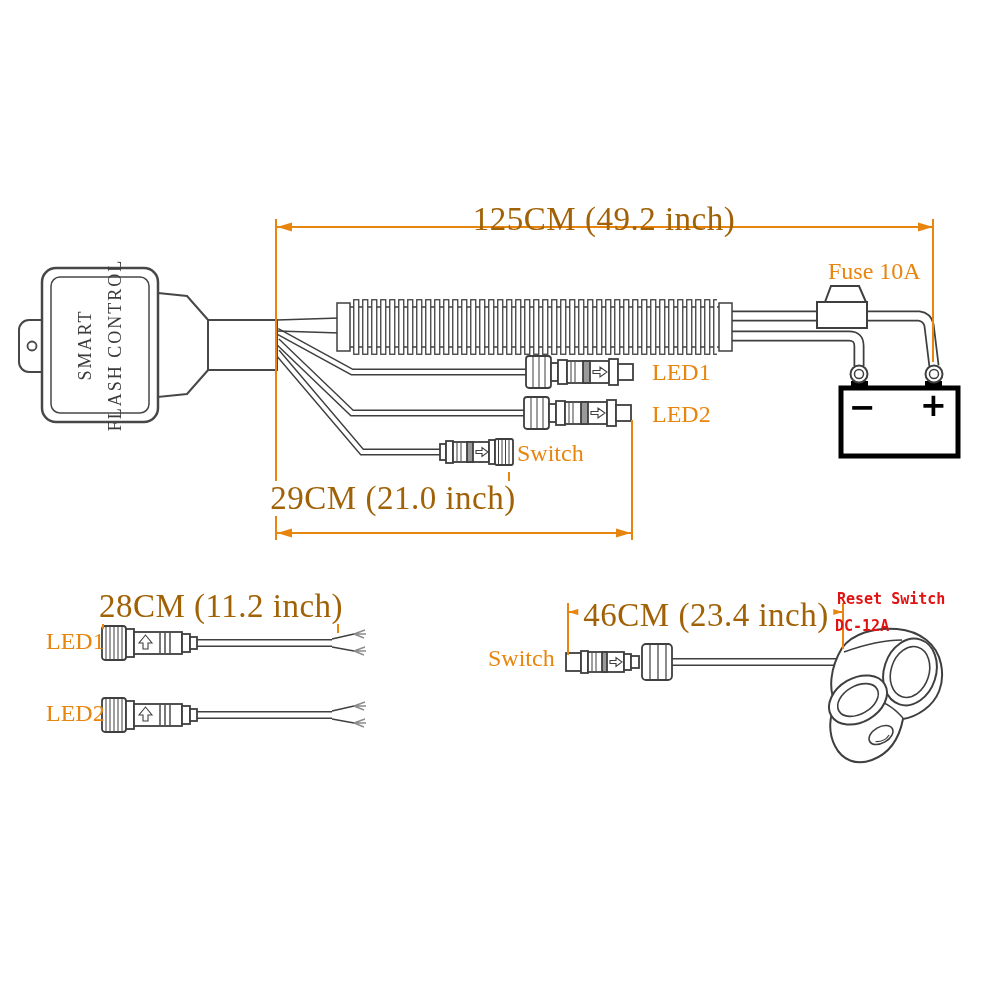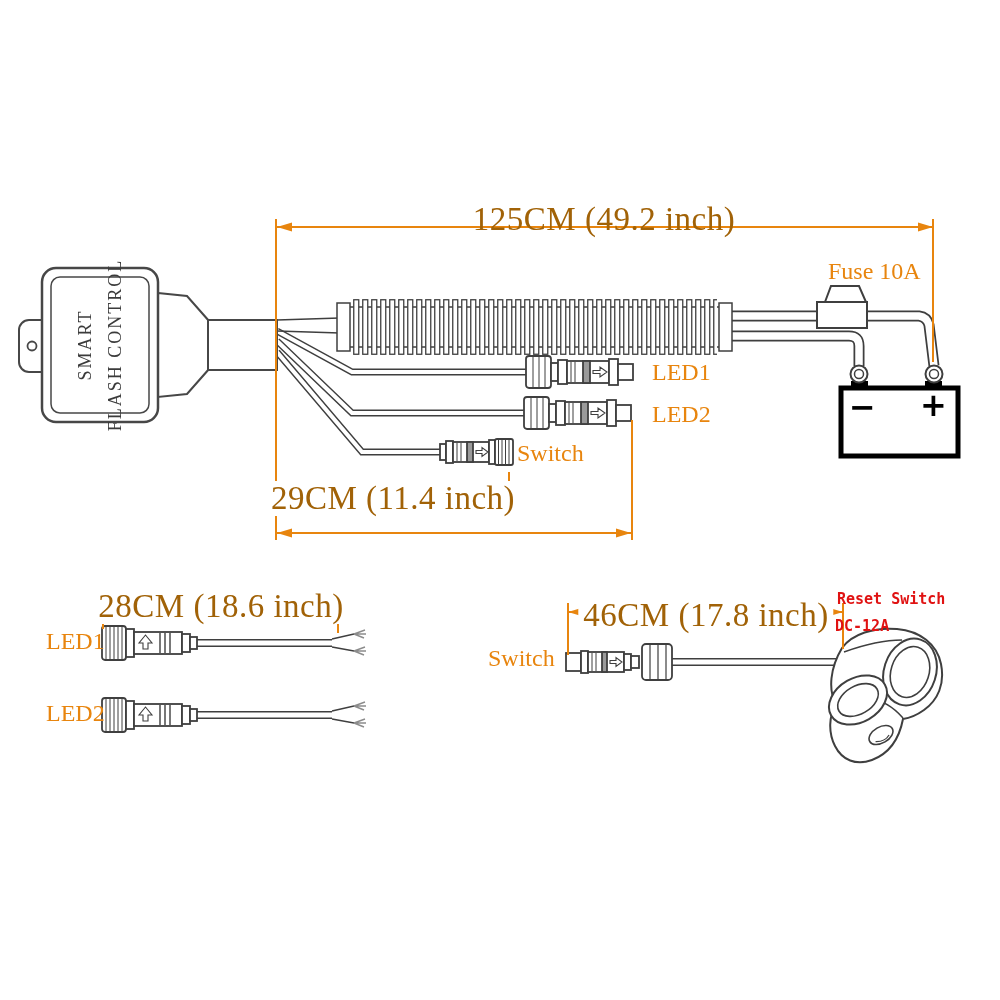--- a/index.html
+++ b/index.html
@@ -215,23 +215,23 @@
     <polygon points="843,612 828,607.5 828,616.5" stroke="none"></polygon>
   </g>
 </svg>
 
 <div class="txt boxlabel">
   <div>SMART</div>
   <div>FLASH CONTROL</div>
 </div>
 
 <div class="txt dim" style="left:604px;top:201px;">125CM (49.2 inch)</div>
-<div class="txt dim bg" style="left:393px;top:481px;">29CM (11.4 inch)</div>
-<div class="txt dim bg" style="left:221px;top:589px;">28CM (18.6 inch)</div>
-<div class="txt dim bg" style="left:706px;top:598px;">46CM (17.8 inch)</div>
+<div class="txt dim bg" style="left:393px;top:481px;">29CM (21.0 inch)</div>
+<div class="txt dim bg" style="left:221px;top:589px;">28CM (11.2 inch)</div>
+<div class="txt dim bg" style="left:706px;top:598px;">46CM (23.4 inch)</div>
 
 <div class="txt tag" style="left:788px;top:258px;margin-left:40px;">Fuse 10A</div>
 <div class="txt tag" style="left:652px;top:359px;">LED1</div>
 <div class="txt tag" style="left:652px;top:401px;">LED2</div>
 <div class="txt tag b" style="left:517px;top:440px;">Switch</div>
 
 <div class="txt tag" style="left:46px;top:628px;">LED1</div>
 <div class="txt tag" style="left:46px;top:700px;">LED2</div>
 <div class="txt tag b" style="left:488px;top:645px;">Switch</div>
 

